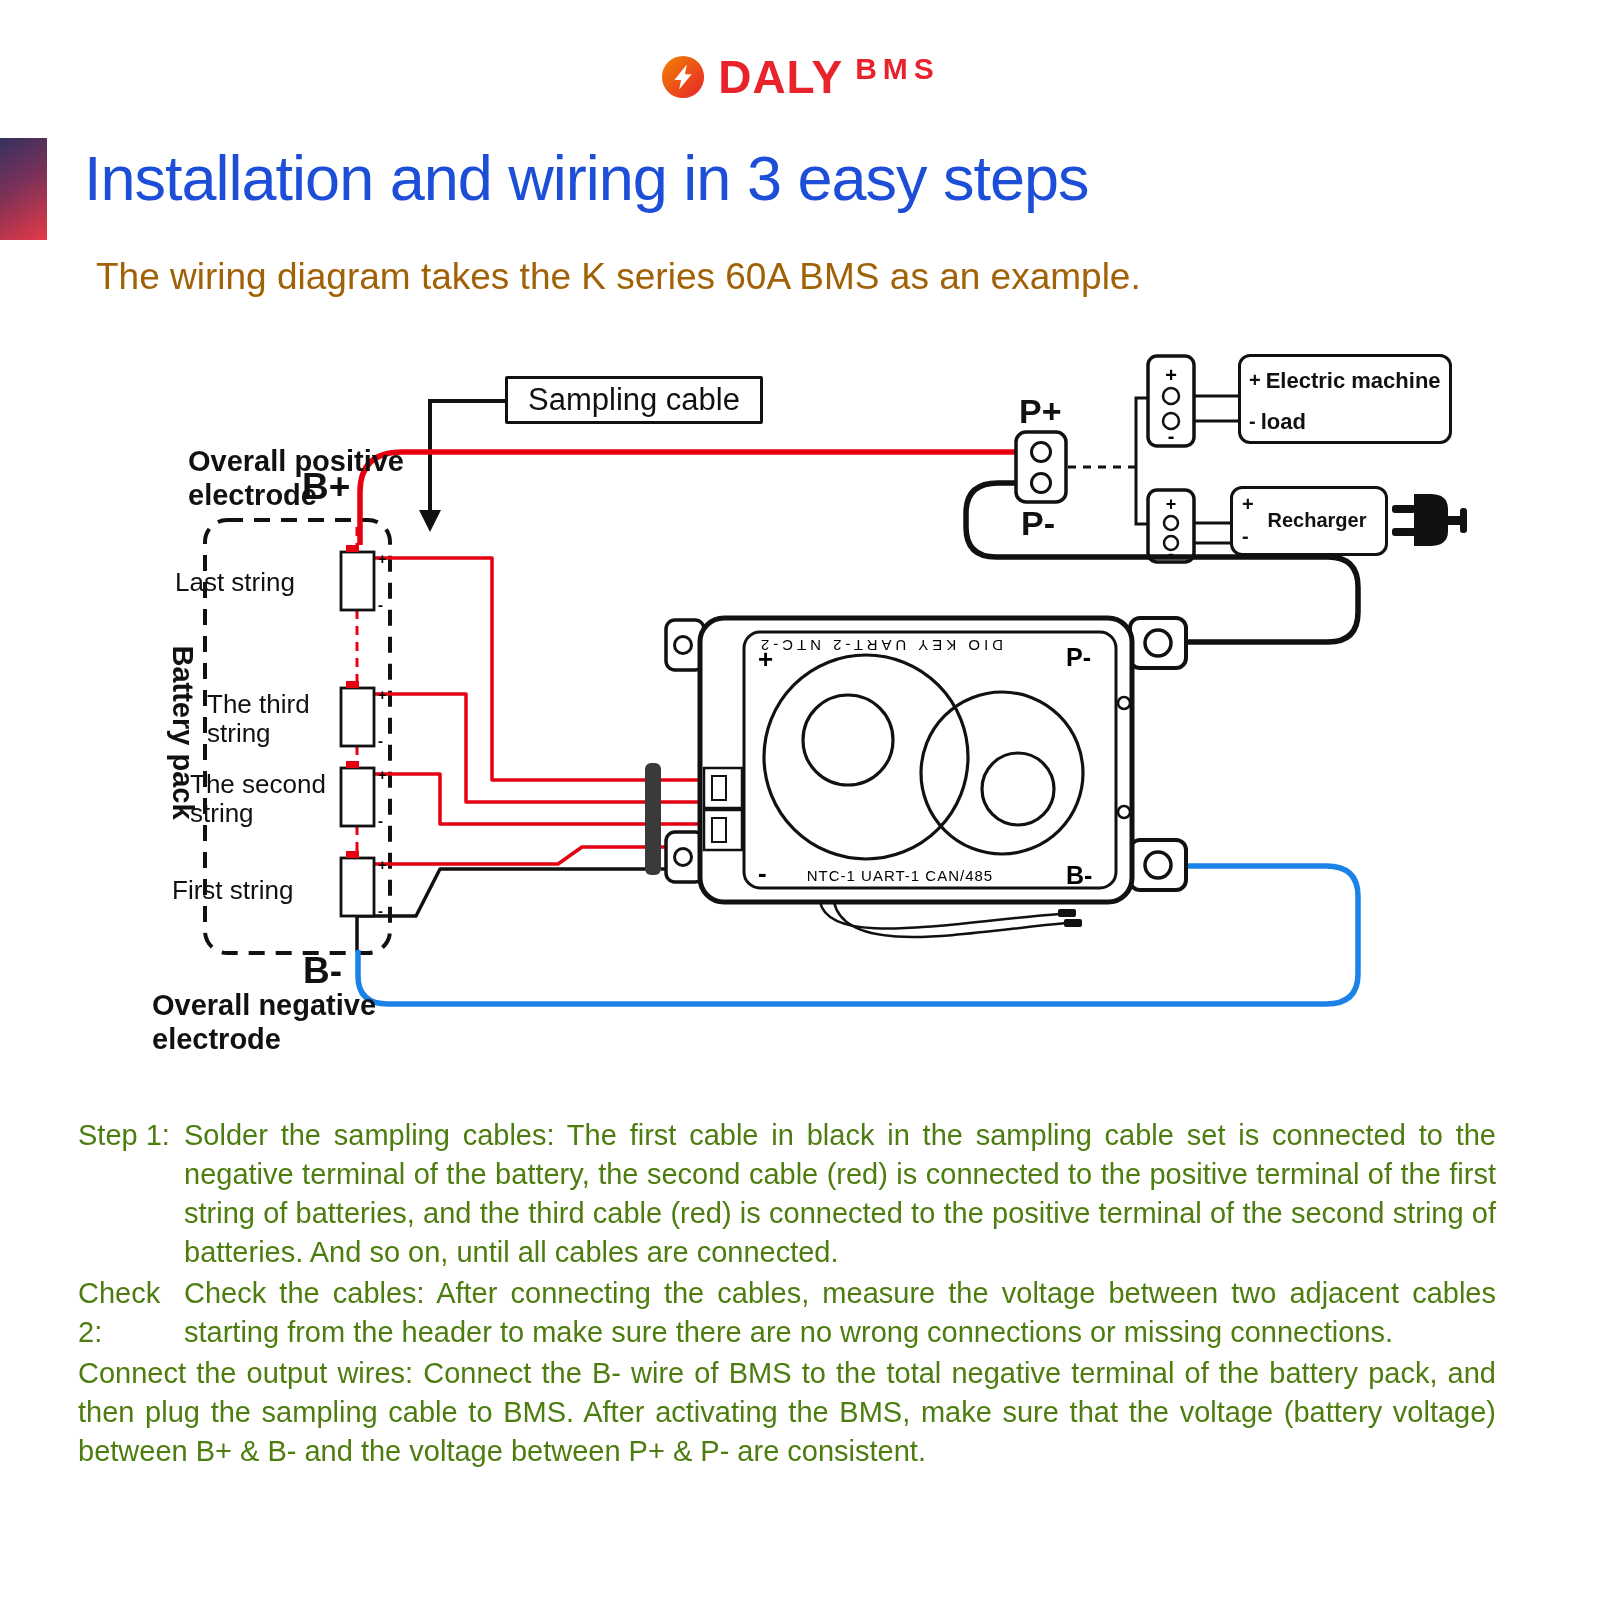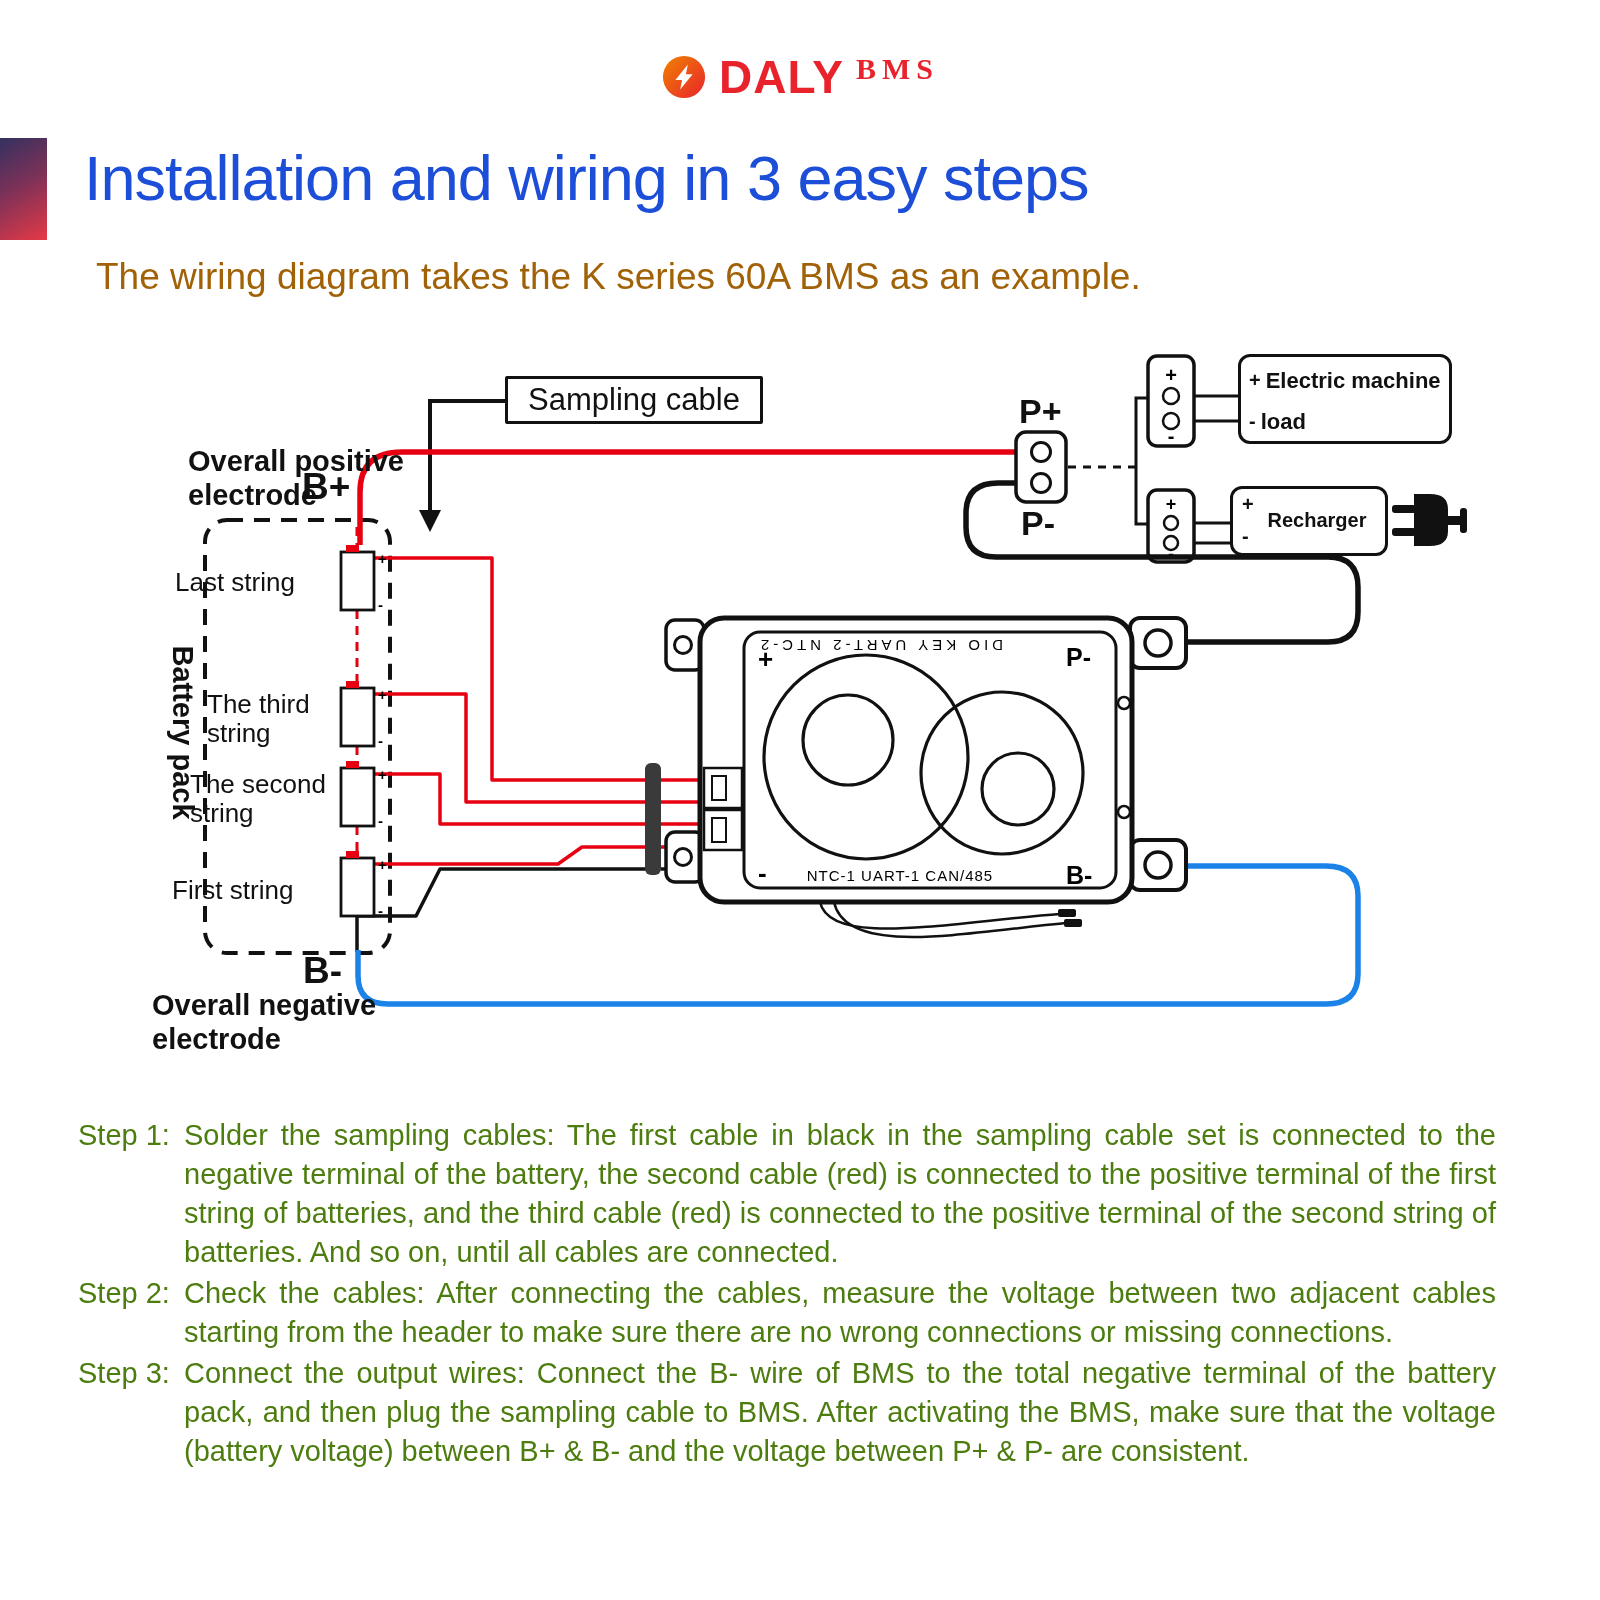--- a/index.html
+++ b/index.html
@@ -4,21 +4,21 @@
 <style>
   * { margin:0; padding:0; box-sizing:border-box; }
   body { font-family:"Liberation Sans", sans-serif; background:#fff; }
   .canvas { position:relative; width:1600px; height:1600px; background:#fff; overflow:hidden; }
   .diagram-svg { position:absolute; left:0; top:0; z-index:1; font-family:"Liberation Sans", sans-serif; }
   .label { position:absolute; z-index:2; color:#111; }
 
   .brand { position:absolute; top:54px; left:0; width:100%; display:flex; justify-content:center; align-items:flex-start; gap:12px; z-index:2; }
   .logo-mark { width:46px; height:46px; }
   .brand-daly { font-size:46px; font-weight:900; color:#e8232c; letter-spacing:1px; line-height:1; }
-  .brand-bms { font-size:30px; font-weight:bold; color:#e8232c; letter-spacing:6px; line-height:1; padding-bottom:4px;font-family:Liberation Serif, serif; }
+  .brand-bms { font-size:30px; font-weight:bold; color:#e8232c; letter-spacing:6px; line-height:1; padding-bottom:4px; }
 
   .accent-bar { position:absolute; left:0; top:138px; width:47px; height:102px; z-index:2;
                 background:linear-gradient(150deg,#34315f 0%, #7b3158 45%, #e63946 100%); }
   .page-title { position:absolute; left:84px; top:142px; font-size:63px; font-weight:normal; color:#1d4ed8; letter-spacing:-1px; z-index:2; }
   .page-subtitle { position:absolute; left:96px; top:256px; font-size:37px; color:#a16207; z-index:2; }
 
   .sampling-box { border:3px solid #111; border-radius:2px; background:#fff; display:flex; align-items:center; justify-content:center; font-size:31px; }
   .bold29 { font-size:29px; font-weight:bold; line-height:34px; white-space:pre-line; }
   .bp { font-size:37px; font-weight:bold; }
   .cell-label { font-size:26px; line-height:29px; text-align:left; }
@@ -241,22 +241,21 @@
     <span class="pm pm-abs" style="left:9px;top:36px;">-</span>
     <div class="recharger-text">Recharger</div>
   </div>
 
   <div class="steps">
     <div class="step">
       <div class="step-label">Step 1:</div>
       <div class="step-text">Solder the sampling cables: The first cable in black in the sampling cable set is connected to the negative terminal of the battery, the second cable (red) is connected to the positive terminal of the first string of batteries, and the third cable (red) is connected to the positive terminal of the second string of batteries. And so on, until all cables are connected.</div>
     </div>
     <div class="step">
-      <div class="step-label">Step 2:</div>
+      <div class="step-label">Check 2:</div>
       <div class="step-text">Check the cables: After connecting the cables, measure the voltage between two adjacent cables starting from the header to make sure there are no wrong connections or missing connections.</div>
     </div>
     <div class="step">
-      <div class="step-label">Step 3:</div>
       <div class="step-text">Connect the output wires: Connect the B- wire of BMS to the total negative terminal of the battery pack, and then plug the sampling cable to BMS. After activating the BMS, make sure that the voltage (battery voltage) between B+ &amp; B- and the voltage between P+ &amp; P- are consistent.</div>
     </div>
   </div>
 
 </div>
 
 </body></html>

